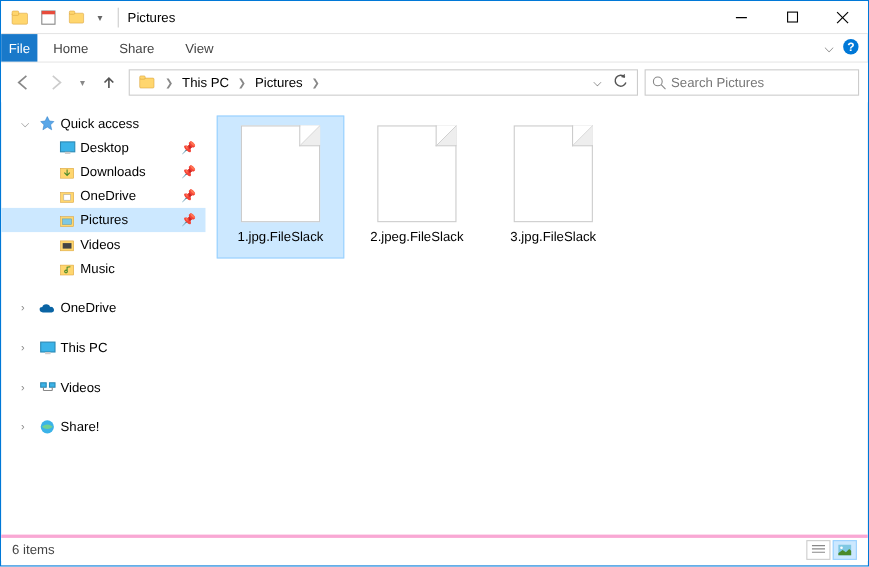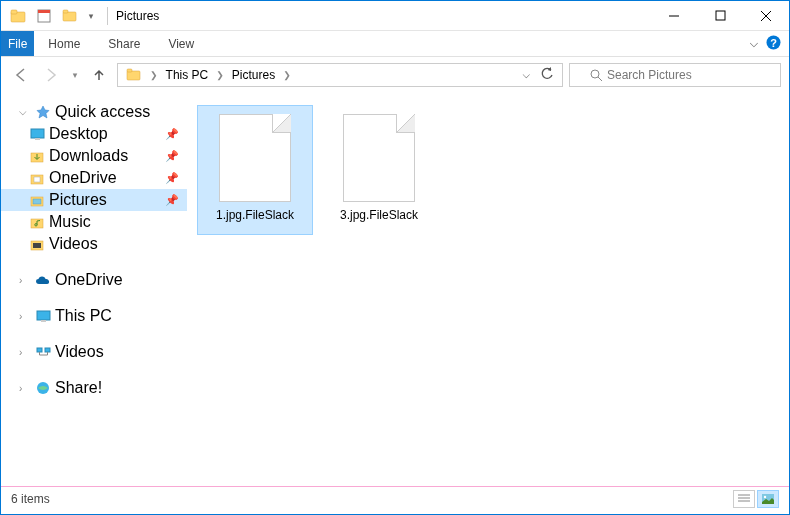--- a/index.html
+++ b/index.html
@@ -16,38 +16,38 @@
 .ribbon-tab.file { background: #1979ca; color: #fff; padding: 0 7px; }
 .ribbon-spacer { flex: 1; }
 .ribbon-right { display: flex; align-items: center; padding-right: 8px; gap: 8px; }
 .navbar { height: 36px; display: flex; align-items: center; padding: 4px 8px; gap: 6px; background: #fff; }
 .nav-btn { width: 24px; height: 24px; display: flex; align-items: center; justify-content: center; color: #999; }
 .nav-btn.active { color: #555; }
 .addr-bar { flex: 1; height: 24px; border: 1px solid #ccc; display: flex; align-items: center; padding: 0 4px; gap: 2px; }
 .crumb { padding: 0 4px; display: flex; align-items: center; gap: 4px; height: 100%; }
 .crumb-sep { color: #888; font-size: 9px; padding: 0 2px; }
 .addr-right { margin-left: auto; display: flex; align-items: center; }
-.search-box { width: 212px; height: 24px; border: 1px solid #ccc; display: flex; align-items: center; padding: 0 20px; gap: 4px; color: #777; }
+.search-box { width: 195px; height: 24px; border: 1px solid #ccc; display: flex; align-items: center; padding: 0 6px; gap: 4px; color: #777; }
 .content { display: flex; height: 393px; }
 .sidebar { width: 186px; overflow-y: auto; padding-top: 8px; border-right: 0px solid #e5e5e5; }
 .tree-item { height: 22px; display: flex; align-items: center; padding-left: 18px; gap: 4px; }
-.tree-item.child { padding-left: 28px; }
+.tree-item.child { padding-left: 52px; }
 .tree-item.selected { background: #cce8ff; }
 .tree-expand { width: 12px; color: #888; font-size: 10px; }
 .tree-icon { width: 16px; height: 16px; display: flex; align-items: center; justify-content: center; }
-.tree-label { font-size: 16px; color: #000; }
+.tree-label { font-size: 12px; color: #000; }
 .tree-spacer { height: 14px; }
 .pin { margin-left: auto; margin-right: 8px; color: #888; font-size: 11px; }
 .files-pane { flex: 1; padding: 12px 10px; display: flex; flex-wrap: wrap; align-content: flex-start; gap: 8px; }
 .file-item { width: 116px; height: 130px; display: flex; flex-direction: column; align-items: center; justify-content: flex-start; padding-top: 8px; border: 1px solid transparent; }
 .file-item.selected { background: #cce8ff; border: 1px solid #99d1ff; }
 .file-icon { width: 72px; height: 88px; background: #fff; border: 1px solid #ccc; position: relative; }
 .file-icon::before { content: ""; position: absolute; top: -1px; right: -1px; width: 18px; height: 18px; background: linear-gradient(135deg, #fff 0%, #fff 48%, #ccc 50%, #eee 52%, #eee 100%); border-left: 1px solid #ccc; border-bottom: 1px solid #ccc; }
 .file-name { margin-top: 6px; font-size: 12px; text-align: center; color: #000; }
-.statusbar { height: 24px; border-top: 1px solid #f9a8d4; display: flex; align-items: center; padding: 0 10px; font-size: 12px; color: #444; background: #fff; }
+.statusbar { height: 24px; border-top: 3px solid #f9a8d4; display: flex; align-items: center; padding: 0 10px; font-size: 12px; color: #444; background: #fff; }
 .statusbar-right { margin-left: auto; display: flex; gap: 2px; }
 .view-btn { width: 22px; height: 18px; border: 1px solid #ccc; display: flex; align-items: center; justify-content: center; }
 .view-btn.active { background: #cce8ff; border-color: #99d1ff; }
 .folder-svg { fill: #ffd66e; stroke: #d9a23b; stroke-width: 0.5; }
 </style>
 </head>
 <body>
 
 <div class="titlebar">
   <div class="titlebar-icons">
@@ -207,33 +207,33 @@
             <rect x="3" y="6" width="8" height="5" fill="#7ec8e3" stroke="#5a9bb5" stroke-width="0.5"></rect>
           </svg>
         </span>
       <span class="tree-label">Pictures</span>
       <span class="pin">📌</span>
     </div>
     <div class="tree-item child">
       <span class="tree-icon">
           <svg width="14" height="14">
             <rect class="folder-svg" x="1" y="4" width="12" height="9"></rect>
+            <rect x="3" y="6" width="8" height="5" fill="#444"></rect>
+          </svg>
+        </span>
+      <span class="tree-label">Videos</span>
+    </div>
+    <div class="tree-item child">
+      <span class="tree-icon">
+          <svg width="14" height="14">
+            <rect class="folder-svg" x="1" y="4" width="12" height="9"></rect>
             <path d="M6 11 A1.2 1.2 0 1 0 6 8.6 A1.2 1.2 0 1 0 6 11 M7 9.5 L7 6 L10 5.5" stroke="#4a8a2a" fill="none"></path>
           </svg>
         </span>
       <span class="tree-label">Music</span>
-    </div>
-    <div class="tree-item child">
-      <span class="tree-icon">
-          <svg width="14" height="14">
-            <rect class="folder-svg" x="1" y="4" width="12" height="9"></rect>
-            <rect x="3" y="6" width="8" height="5" fill="#444"></rect>
-          </svg>
-        </span>
-      <span class="tree-label">Videos</span>
     </div>
 
     <div class="tree-spacer"></div>
     <div class="tree-item">
       <span class="tree-expand">›</span>
       <span class="tree-icon">
           <svg width="16" height="11">
             <path d="M4 9 Q1 9 1 6 Q1 4 3.5 4 Q4 1.5 7 1.5 Q10 1.5 10.5 4 Q13 3.5 14 6 Q14.5 9 12 9 Z" fill="#0a64a4"></path>
           </svg>
         </span>
@@ -277,20 +277,24 @@
           </svg>
         </span>
       <span class="tree-label">Share!</span>
     </div>
   </div>
 
   <div class="files-pane">
     <div class="file-item selected">
       <div class="file-icon"></div>
       <div class="file-name">1.jpg.FileSlack</div>
+    </div>
+    <div class="file-item">
+      <div class="file-icon"></div>
+      <div class="file-name">2.jpeg.FileSlack</div>
     </div>
     <div class="file-item">
       <div class="file-icon"></div>
       <div class="file-name">3.jpg.FileSlack</div>
     </div>
   </div>
 </div>
 
 <div class="statusbar">
   <span>6 items</span>

